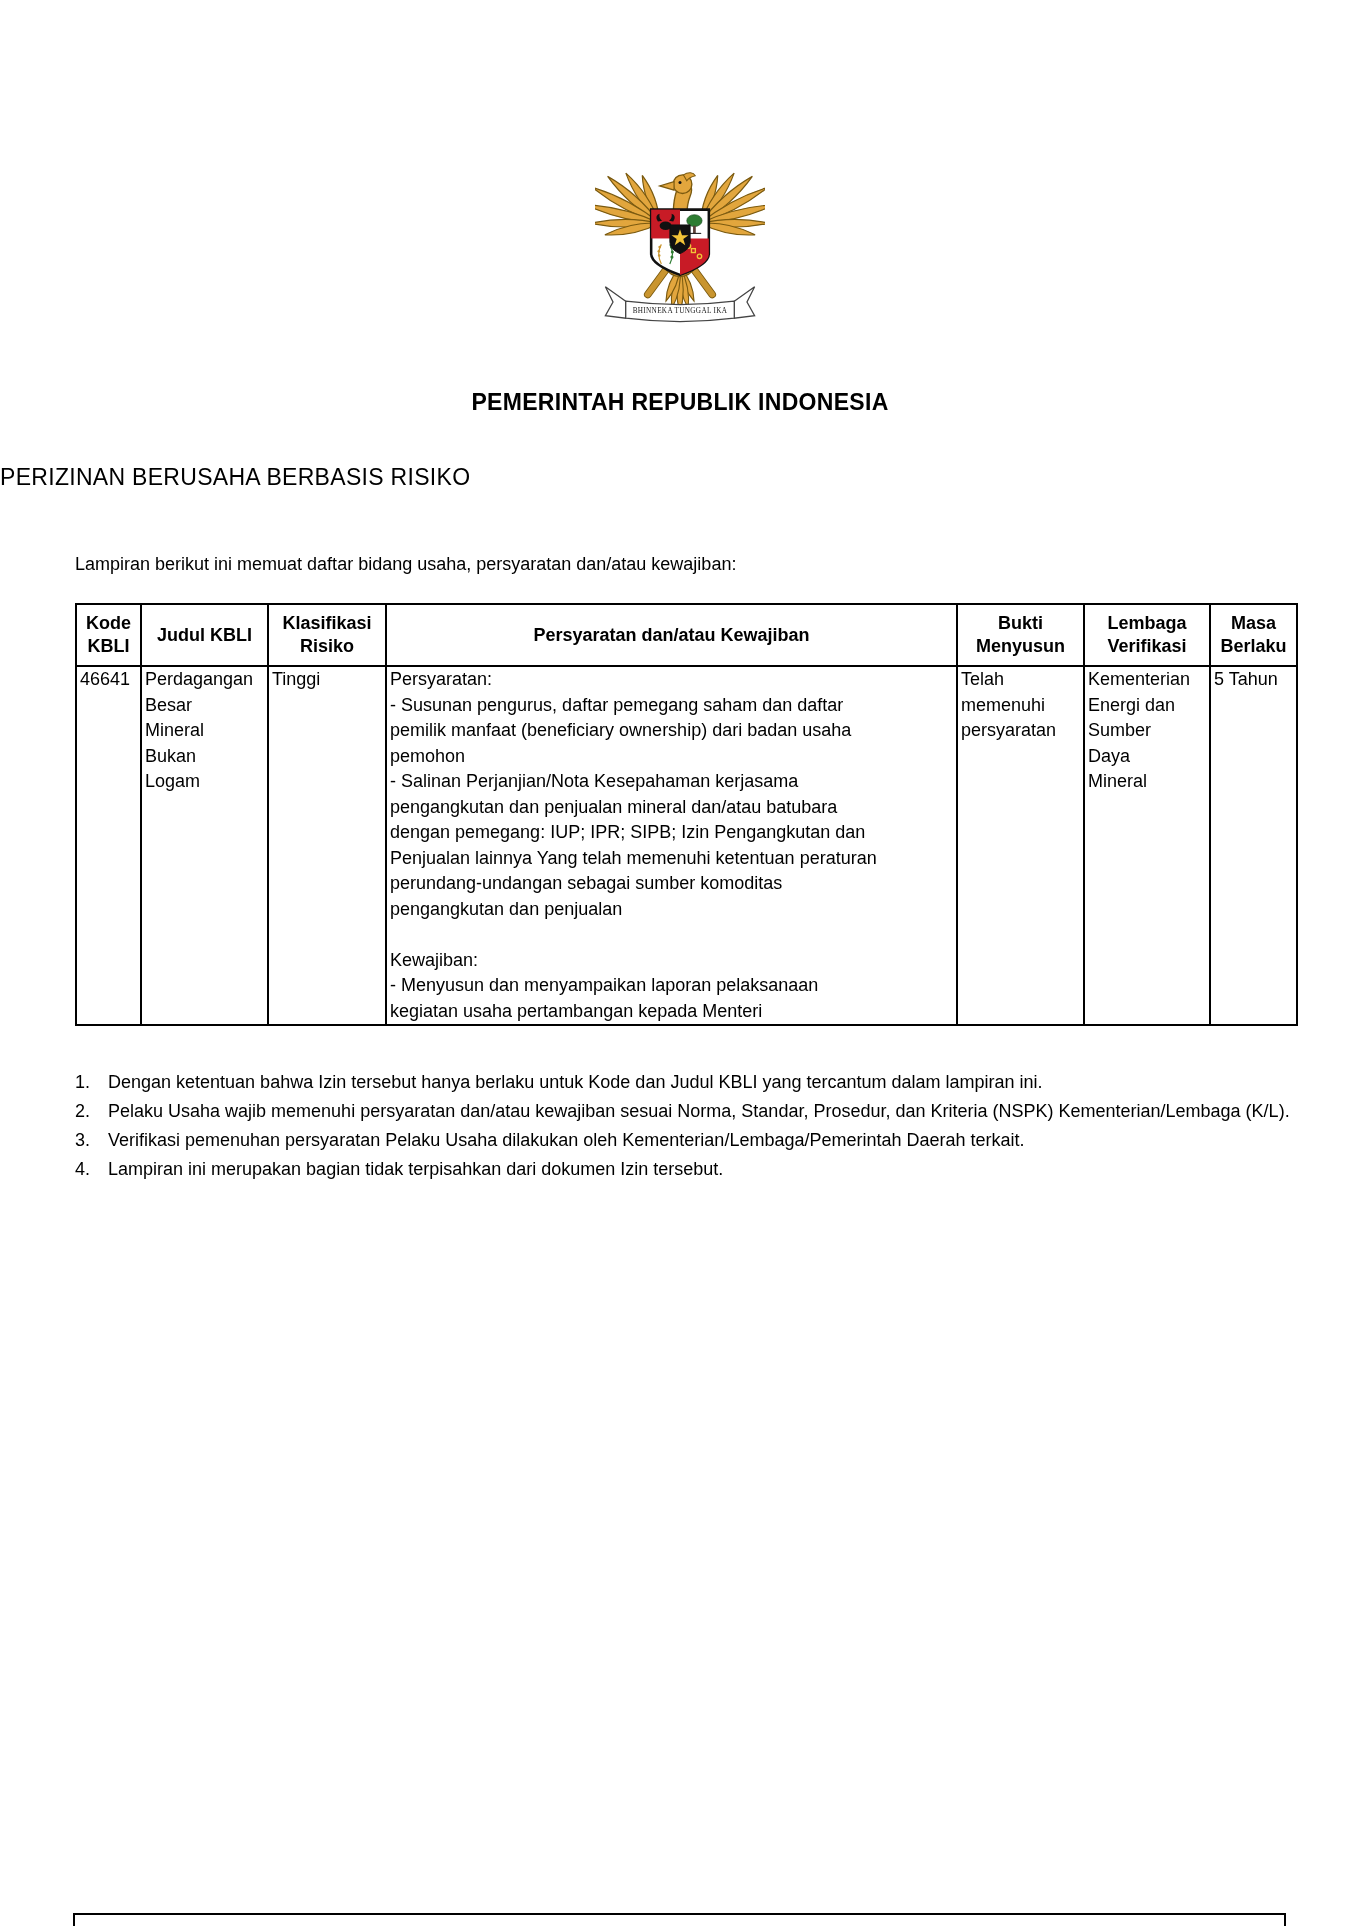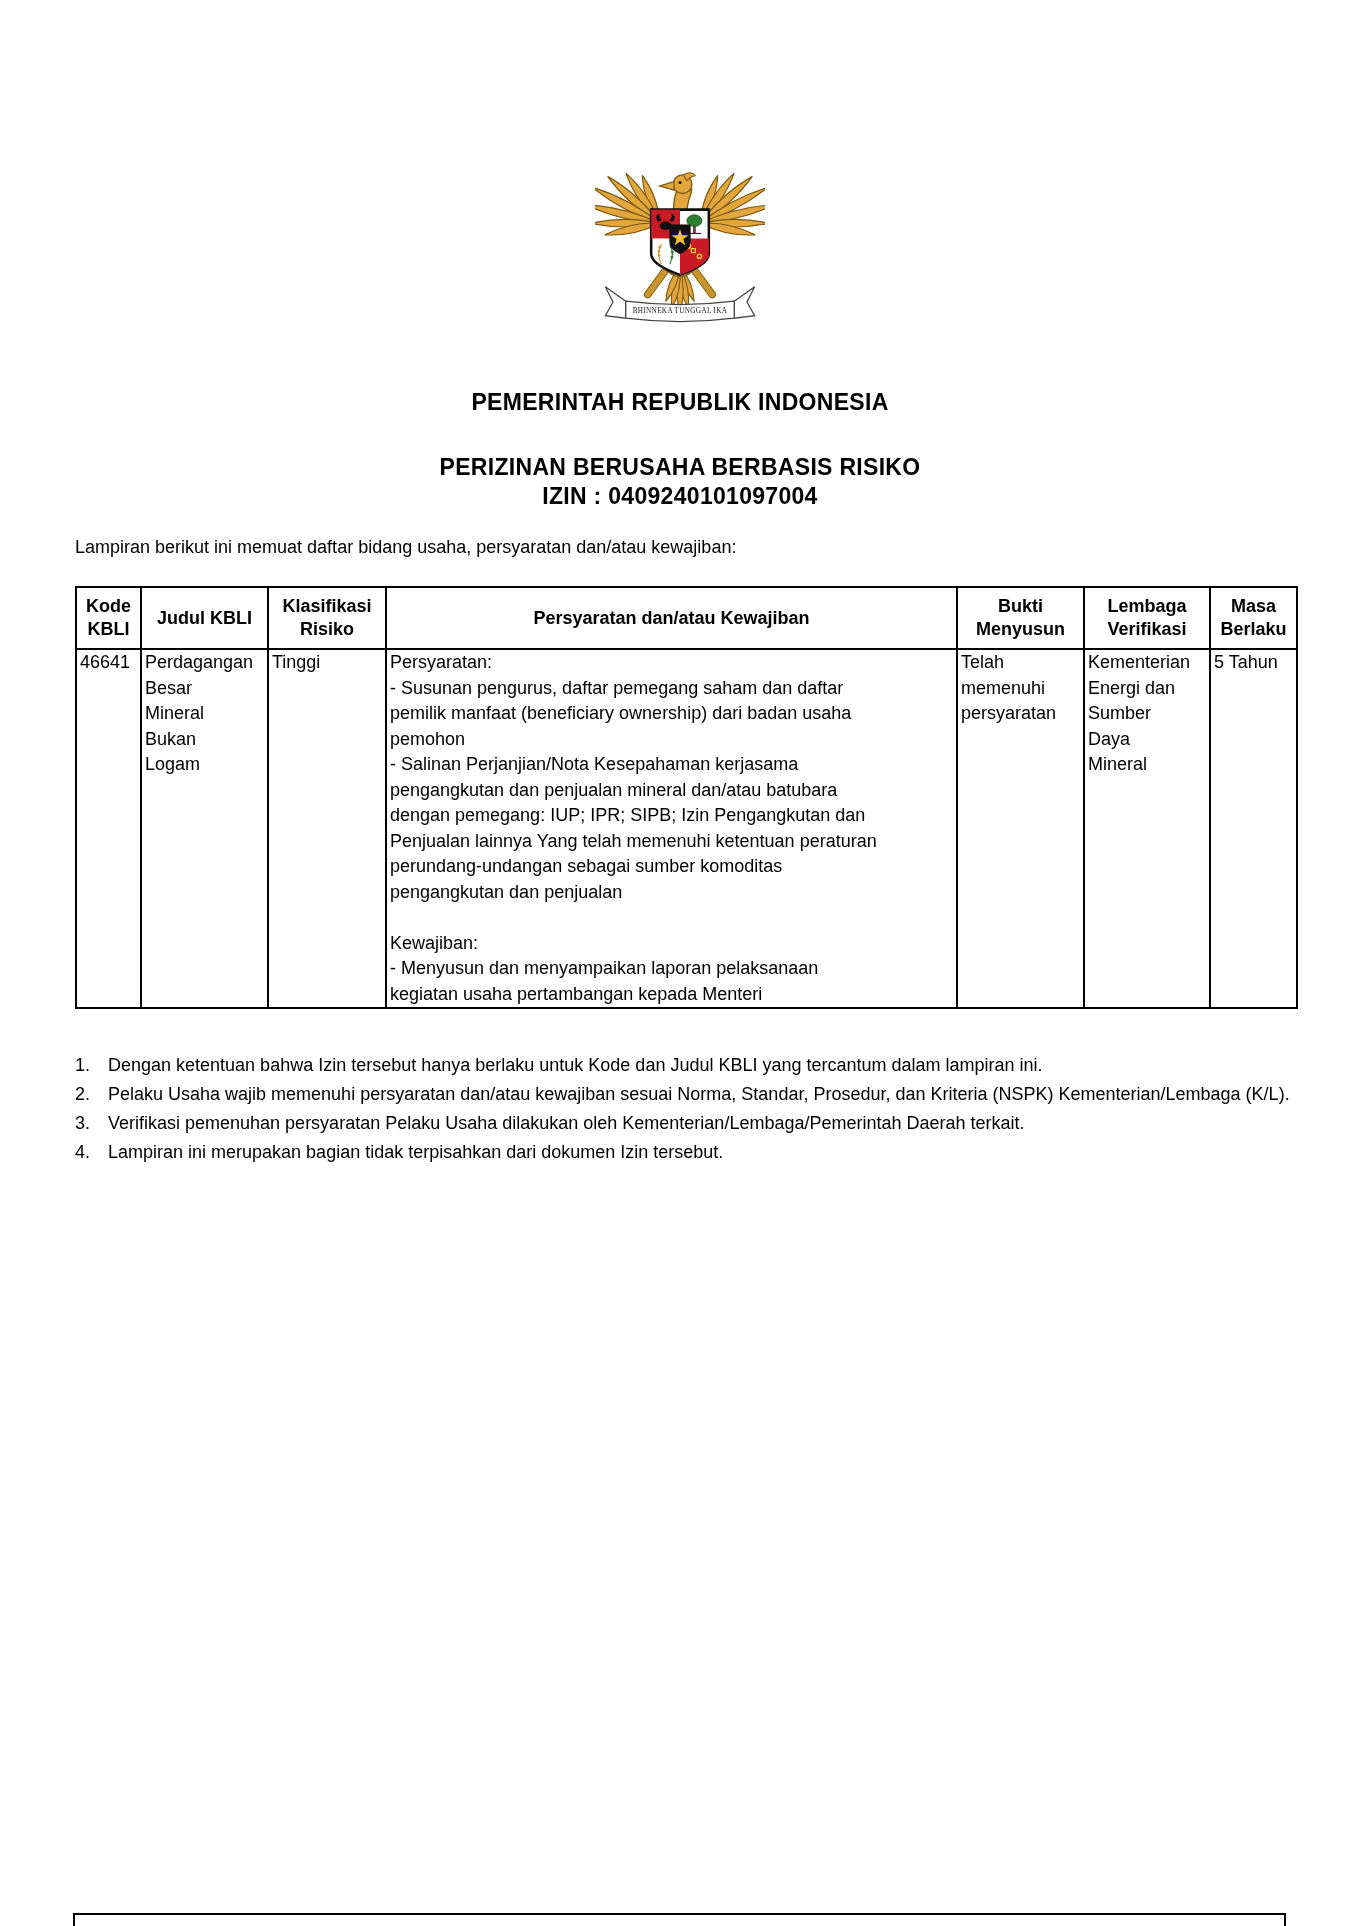--- a/index.html
+++ b/index.html
@@ -18,30 +18,30 @@
   .emblem-wrap svg { display: block; }
 
   
   .gov-title {
     margin-top: 42px;
     text-align: center;
     font-size: 23px; font-weight: bold;
     letter-spacing: 0.3px;
   }
   .doc-heading {
-    margin-top: 37px;
-    text-align: center;
-    font-size: 23px; font-weight: bold;
+    margin-top: 47px;
+    text-align: left;
+    font-size: 23px; font-weight: normal;
     line-height: 29px;
     letter-spacing: 0.3px;
   }
 
   
   .intro {
-    margin: 24px 63px 0 75px;
+    margin: 60px 63px 0 75px;
     font-size: 18px;
     line-height: 24px;
   }
 
   
   table.kbli {
     margin: 27px 0 0 75px;
     border-collapse: collapse;
     table-layout: fixed;
     width: 1221px;
@@ -187,21 +187,20 @@
         <path d="M36 196 Q100 204 164 196 L164 216 Q100 224 36 216 Z" fill="#FFFFFF" stroke="#444" stroke-width="1.5"></path>
         <text x="100" y="210" text-anchor="middle" font-family="Liberation Serif, serif" font-size="8.5" letter-spacing="0.4" fill="#1a1a1a">BHINNEKA TUNGGAL IKA</text>
       </g>
     </svg>
   </div>
 
   <div class="gov-title">PEMERINTAH REPUBLIK INDONESIA</div>
 
   <div class="doc-heading">
     <div>PERIZINAN BERUSAHA BERBASIS RISIKO</div>
-    <div>IZIN : 0409240101097004</div>
   </div>
 
   <div class="intro">Lampiran berikut ini memuat daftar bidang usaha, persyaratan dan/atau kewajiban:</div>
 
   <table class="kbli">
     <colgroup>
       <col class="c1">
         <col class="c2">
         <col class="c3">
         <col class="c4">

